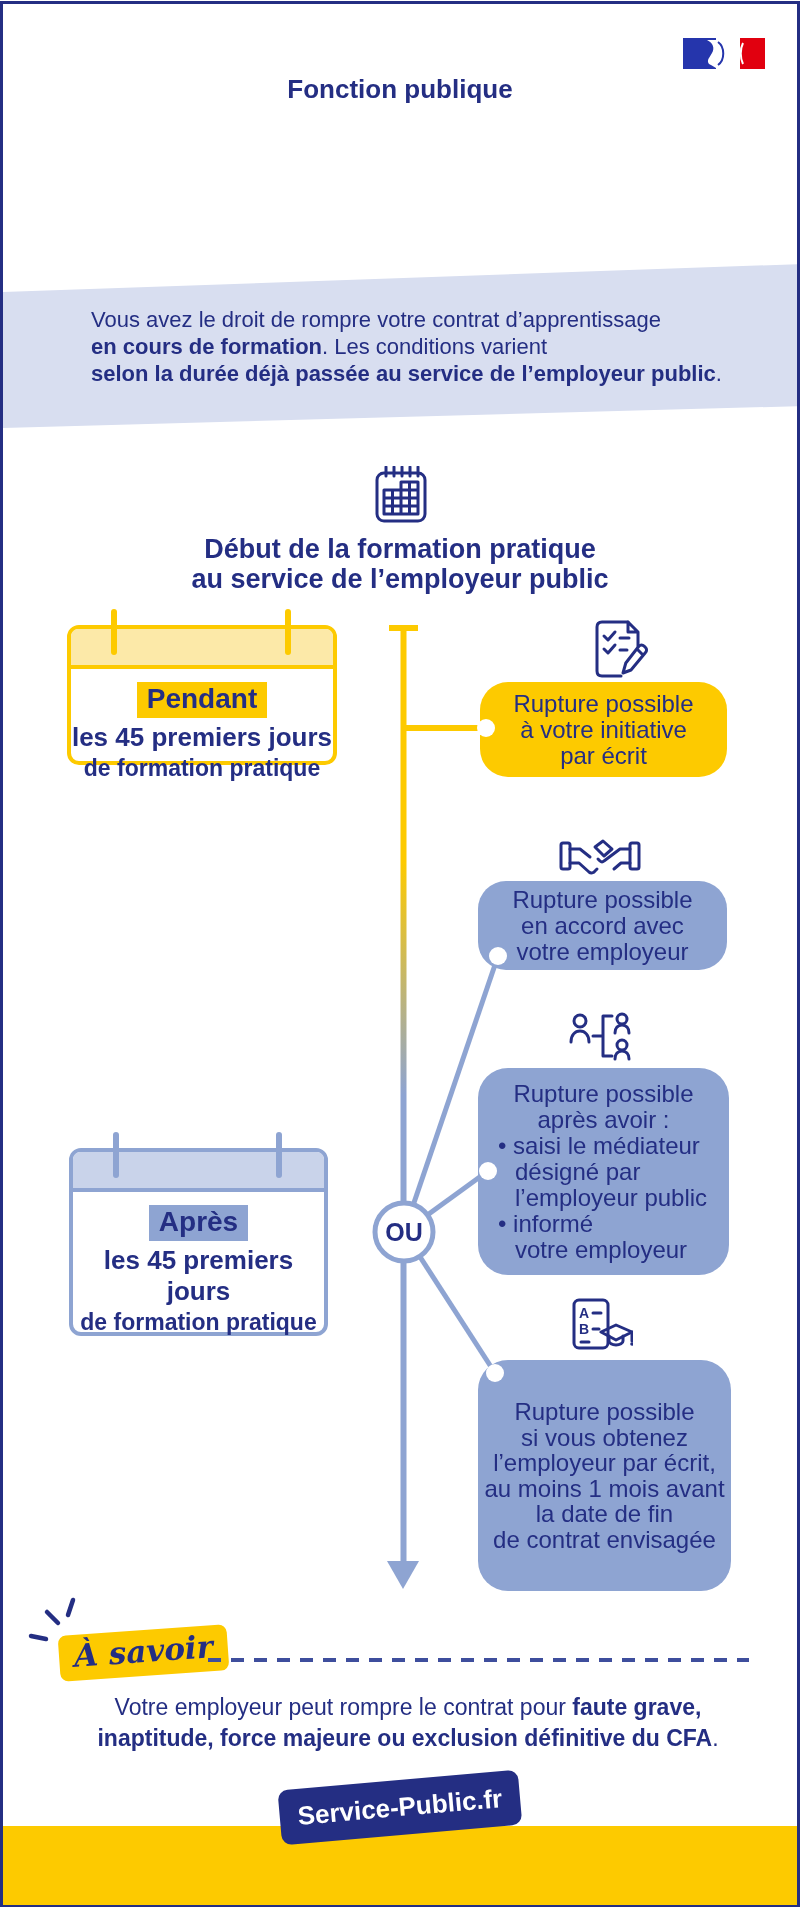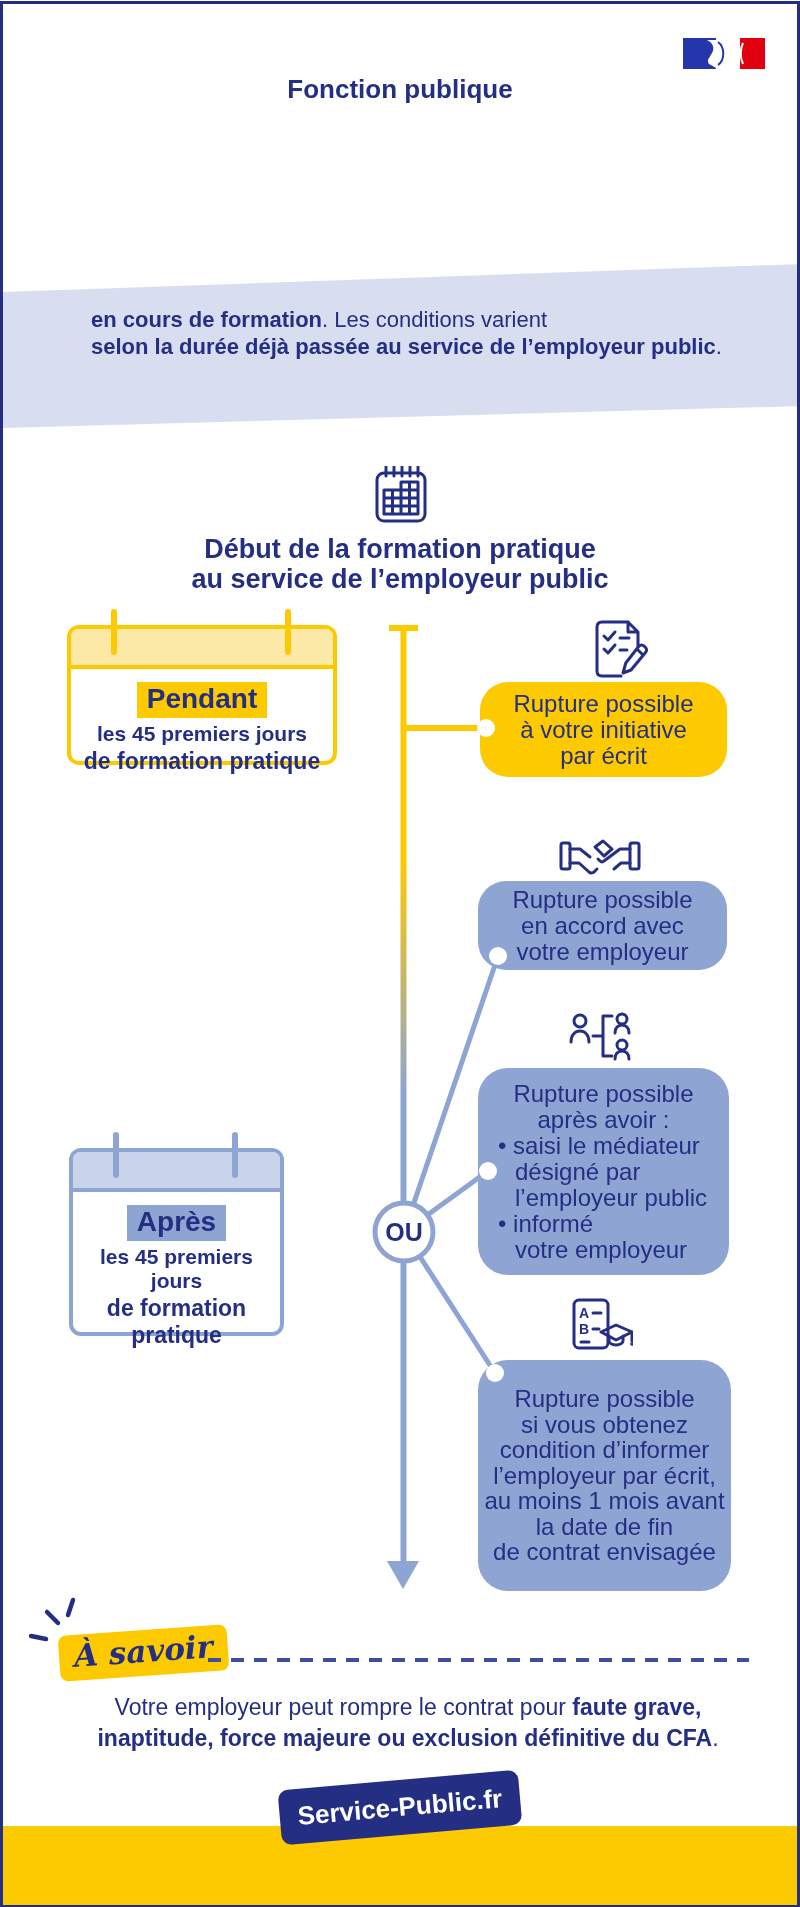--- a/index.html
+++ b/index.html
@@ -28,28 +28,28 @@
   .start-label{left:0;right:0;top:530px;text-align:center;font-size:27px;font-weight:bold;line-height:30px;}
 
   
   .cal-card{background:#fff;border-radius:12px;text-align:center;}
   .cal-card .cal-head{height:40px;border-radius:7px 7px 0 0;}
   .cal-card .post{position:absolute;width:6px;height:46px;top:-20px;border-radius:3px;}
   .cal-card .post.l{left:40px;} .cal-card .post.r{right:42px;}
   .cal-pendant{left:64px;top:621px;width:270px;height:140px;border:4px solid var(--gold);}
   .cal-pendant .cal-head{background:var(--gold-light);border-bottom:4px solid var(--gold);}
   .cal-pendant .post{background:var(--gold);}
-  .cal-apres{left:66px;top:1144px;width:215px;height:188px;border:4px solid var(--peri);}
+  .cal-apres{left:66px;top:1144px;width:259px;height:188px;border:4px solid var(--peri);}
   .cal-apres .cal-head{background:var(--peri-light);border-bottom:4px solid var(--peri);}
   .cal-apres .post{background:var(--peri);}
   .cal-body{padding-top:13px;}
   .hl{display:inline-block;padding:1px 10px 3px;font-weight:bold;font-size:28px;}
   .cal-pendant .hl{background:var(--gold);}
   .cal-apres .hl{background:var(--peri);}
-  .cal-l1{font-weight:bold;font-size:21px;margin-top:4px;}
+  .cal-l1{font-weight:bold;font-size:26px;margin-top:4px;}
   .cal-l2{font-weight:bold;font-size:23px;margin-top:2px;}
 
   
   .obox{display:flex;flex-direction:column;justify-content:center;text-align:center;
         font-size:24px;line-height:26px;color:var(--navy);}
   .obox-initiative{left:477px;top:678px;width:247px;height:95px;background:var(--gold);border-radius:28px;}
   .obox-accord{left:475px;top:877px;width:249px;height:89px;background:var(--peri);border-radius:28px;}
   .obox-mediateur{left:475px;top:1064px;width:251px;height:207px;background:var(--peri);border-radius:30px;}
   .obox-diplome{left:475px;top:1356px;width:253px;height:231px;background:var(--peri);border-radius:30px;line-height:25.5px;}
   .obox .left-line{text-align:left;padding-left:20px;}
@@ -86,20 +86,21 @@
     <path d="M24 2c6 3 8 8 5 13l-3 5c-2 3-1 6 2 7l5 3V2z" fill="#fff"></path>
     <path d="M35 4c7 5 7 18 0 23" stroke="var(--flag-blue)" stroke-width="2" fill="none"></path>
     <path d="M60 5c-3 6-3 15 0 21" stroke="#fff" stroke-width="2" fill="none"></path>
   </svg>
 
   <div class="abs kicker">Fonction publique</div>
 
 
   <div class="abs intro-band">
     <div class="abs intro-text">
+      <div>Vous avez le droit de rompre votre contrat d’apprentissage</div>
       <div><b>en cours de formation</b><span>. Les conditions varient</span></div>
       <div><b>selon la durée déjà passée au service de l’employeur public</b><span>.</span></div>
     </div>
   </div>
 
   <svg class="abs icon" style="left:371px;top:462px" width="54" height="60" viewBox="0 0 54 60">
     <path class="ink" d="M12 1v9M20 1v9M28 1v9M36 1v9M44 1v9"></path>
     <rect class="ink" x="3" y="7" width="48" height="48" rx="7"></rect>
     <path class="ink" stroke-width="2.4" d="M27 16H44V48H10V24H27Z M10 32H44 M10 40H44 M27 24H44 M18.5 24V48 M27 16V48 M35.5 16V48"></path>
   </svg>
@@ -185,21 +186,20 @@
     <div class="left-line">• saisi le médiateur</div>
     <div class="cont-line">désigné par</div>
     <div class="cont-line">l’employeur public</div>
     <div class="left-line">• informé</div>
     <div class="cont-line">votre employeur</div>
   </div>
 
   <div class="abs obox obox-diplome box-layer">
       <div>Rupture possible</div>
       <div>si vous obtenez</div>
-      <div>condition d’informer</div>
       <div>l’employeur par écrit,</div>
       <div>au moins 1 mois avant</div>
       <div>la date de fin</div>
       <div>de contrat envisagée</div>
     </div>
 
   <svg class="abs overlay" width="800" height="1907" viewBox="0 0 800 1907">
     <defs>
       <linearGradient id="tl" x1="0" y1="624" x2="0" y2="1558" gradientUnits="userSpaceOnUse">
         <stop offset="0" stop-color="#fdca00"></stop>

